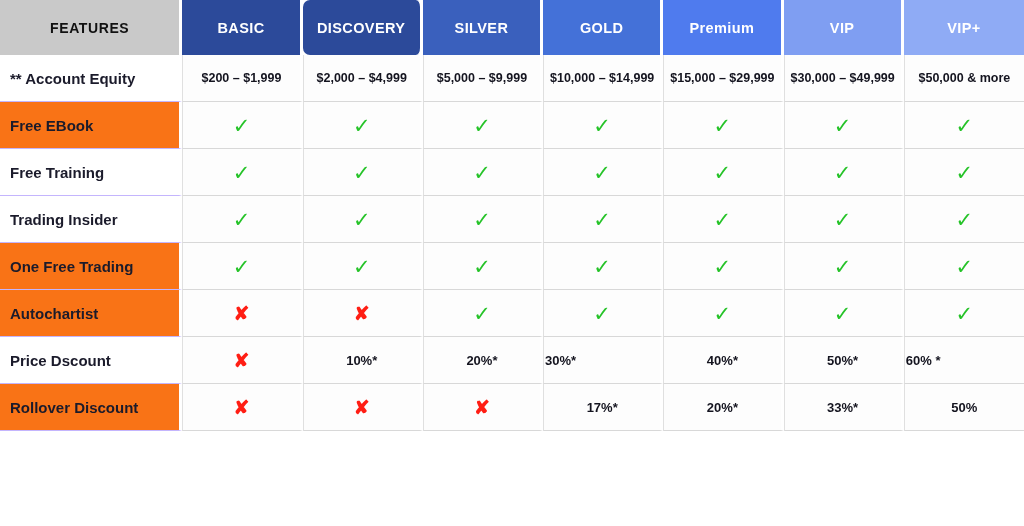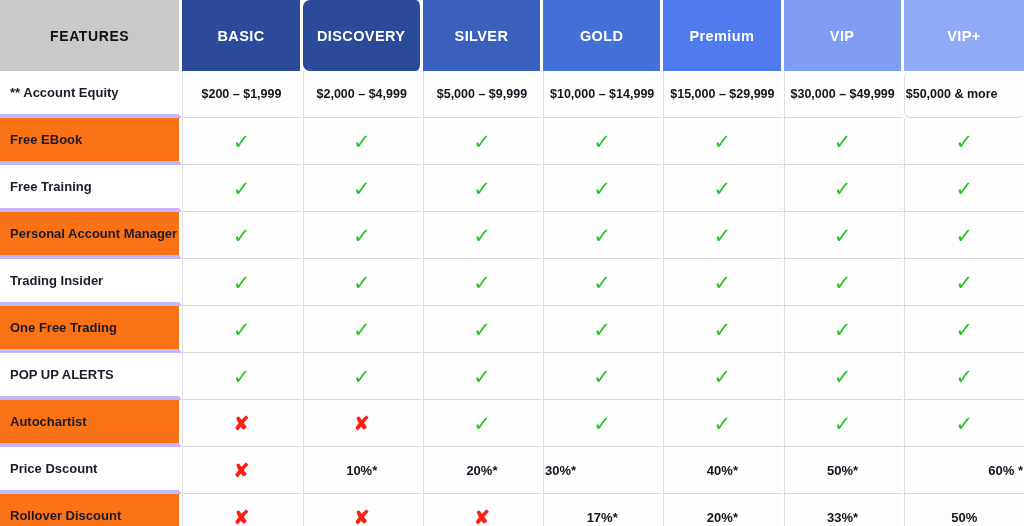--- a/index.html
+++ b/index.html
@@ -21,21 +21,21 @@
     border-spacing: 0;
     table-layout: fixed;
   }
 
   
   col.c-feature { width: 182px; }
   col.c-plan    { width: 120px; }
 
   
   thead th {
-    height: 71px;
+    height: 55px;
     padding: 0 4px;
     vertical-align: middle;
     text-align: center;
     font-size: 14.5px;
     font-weight: bold;
     letter-spacing: 0.4px;
     color: #ffffff;
     border-right: 3px solid #ffffff;
     box-sizing: border-box;
   }
@@ -55,26 +55,26 @@
     vertical-align: middle;
     border-bottom: 1px solid #d8d8d8;
     border-right: 3px solid #ffffff;
     background: #fdfdfd;
   }
   tbody td:last-child { border-right: none; }
 
   td.feature-cell {
     text-align: left;
     padding-left: 10px;
-    font-size: 13px;
+    font-size: 15px;
     font-weight: bold;
     color: #1b1b2b;
     background: #ffffff;
     border-right: 3px solid #ffffff;
-    border-bottom: 4px solid #c4b5fd;
+    border-bottom: 1px solid #c4b5fd;
   }
   tbody tr.alt td.feature-cell {
     background: #f97316;
   }
 
   td.value-cell {
     text-align: center;
     font-size: 13px;
     font-weight: bold;
     color: #14141f;
@@ -127,21 +127,21 @@
   </thead>
   <tbody>
       <tr>
         <td class="feature-cell">** Account Equity</td>
         <td class="value-cell equity" style="text-align: center;">$200 – $1,999</td>
         <td class="value-cell equity" style="text-align: center;">$2,000 – $4,999</td>
         <td class="value-cell equity" style="text-align: center;">$5,000 – $9,999</td>
         <td class="value-cell equity" style="text-align: center;">$10,000 – $14,999</td>
         <td class="value-cell equity" style="text-align: center;">$15,000 – $29,999</td>
         <td class="value-cell equity" style="text-align: center;">$30,000 – $49,999</td>
-        <td class="value-cell equity" style="text-align: left; border-radius: 6px;">$50,000 &amp; more</td>
+        <td class="value-cell equity" style="text-align: center;">$50,000 &amp; more</td>
       </tr>
       <tr class="alt">
         <td class="feature-cell">Free EBook</td>
         <td class="value-cell" style="text-align: center;"><span class="mark-yes">✓</span></td>
         <td class="value-cell" style="text-align: center;"><span class="mark-yes">✓</span></td>
         <td class="value-cell" style="text-align: center;"><span class="mark-yes">✓</span></td>
         <td class="value-cell" style="text-align: center;"><span class="mark-yes">✓</span></td>
         <td class="value-cell" style="text-align: center;"><span class="mark-yes">✓</span></td>
         <td class="value-cell" style="text-align: center;"><span class="mark-yes">✓</span></td>
         <td class="value-cell" style="text-align: center;"><span class="mark-yes">✓</span></td>
@@ -149,52 +149,32 @@
       <tr>
         <td class="feature-cell">Free Training</td>
         <td class="value-cell" style="text-align: center;"><span class="mark-yes">✓</span></td>
         <td class="value-cell" style="text-align: center;"><span class="mark-yes">✓</span></td>
         <td class="value-cell" style="text-align: center;"><span class="mark-yes">✓</span></td>
         <td class="value-cell" style="text-align: center;"><span class="mark-yes">✓</span></td>
         <td class="value-cell" style="text-align: center;"><span class="mark-yes">✓</span></td>
         <td class="value-cell" style="text-align: center;"><span class="mark-yes">✓</span></td>
         <td class="value-cell" style="text-align: center;"><span class="mark-yes">✓</span></td>
       </tr>
-      <tr class="alt">
-        <td class="feature-cell">Personal Account Manager</td>
-        <td class="value-cell" style="text-align: center;"><span class="mark-yes">✓</span></td>
-        <td class="value-cell" style="text-align: center;"><span class="mark-yes">✓</span></td>
-        <td class="value-cell" style="text-align: center;"><span class="mark-yes">✓</span></td>
-        <td class="value-cell" style="text-align: center;"><span class="mark-yes">✓</span></td>
-        <td class="value-cell" style="text-align: center;"><span class="mark-yes">✓</span></td>
-        <td class="value-cell" style="text-align: center;"><span class="mark-yes">✓</span></td>
-        <td class="value-cell" style="text-align: center;"><span class="mark-yes">✓</span></td>
-      </tr>
       <tr>
         <td class="feature-cell">Trading Insider</td>
         <td class="value-cell" style="text-align: center;"><span class="mark-yes">✓</span></td>
         <td class="value-cell" style="text-align: center;"><span class="mark-yes">✓</span></td>
         <td class="value-cell" style="text-align: center;"><span class="mark-yes">✓</span></td>
         <td class="value-cell" style="text-align: center;"><span class="mark-yes">✓</span></td>
         <td class="value-cell" style="text-align: center;"><span class="mark-yes">✓</span></td>
         <td class="value-cell" style="text-align: center;"><span class="mark-yes">✓</span></td>
         <td class="value-cell" style="text-align: center;"><span class="mark-yes">✓</span></td>
       </tr>
       <tr class="alt">
         <td class="feature-cell">One Free Trading</td>
-        <td class="value-cell" style="text-align: center;"><span class="mark-yes">✓</span></td>
-        <td class="value-cell" style="text-align: center;"><span class="mark-yes">✓</span></td>
-        <td class="value-cell" style="text-align: center;"><span class="mark-yes">✓</span></td>
-        <td class="value-cell" style="text-align: center;"><span class="mark-yes">✓</span></td>
-        <td class="value-cell" style="text-align: center;"><span class="mark-yes">✓</span></td>
-        <td class="value-cell" style="text-align: center;"><span class="mark-yes">✓</span></td>
-        <td class="value-cell" style="text-align: center;"><span class="mark-yes">✓</span></td>
-      </tr>
-      <tr>
-        <td class="feature-cell">POP UP ALERTS</td>
         <td class="value-cell" style="text-align: center;"><span class="mark-yes">✓</span></td>
         <td class="value-cell" style="text-align: center;"><span class="mark-yes">✓</span></td>
         <td class="value-cell" style="text-align: center;"><span class="mark-yes">✓</span></td>
         <td class="value-cell" style="text-align: center;"><span class="mark-yes">✓</span></td>
         <td class="value-cell" style="text-align: center;"><span class="mark-yes">✓</span></td>
         <td class="value-cell" style="text-align: center;"><span class="mark-yes">✓</span></td>
         <td class="value-cell" style="text-align: center;"><span class="mark-yes">✓</span></td>
       </tr>
       <tr class="alt">
         <td class="feature-cell">Autochartist</td>
@@ -207,21 +187,21 @@
         <td class="value-cell" style="text-align: center;"><span class="mark-yes">✓</span></td>
       </tr>
       <tr>
         <td class="feature-cell">Price Dscount</td>
         <td class="value-cell" style="text-align: center;"><span class="mark-no">✘</span></td>
         <td class="value-cell" style="text-align: center;">10%*</td>
         <td class="value-cell" style="text-align: center;">20%*</td>
         <td class="value-cell" style="text-align: left;">30%*</td>
         <td class="value-cell" style="text-align: center;">40%*</td>
         <td class="value-cell" style="text-align: center;">50%*</td>
-        <td class="value-cell" style="text-align: right;">60% *</td>
+        <td class="value-cell" style="text-align: left;">60% *</td>
       </tr>
       <tr class="alt">
         <td class="feature-cell">Rollover Discount</td>
         <td class="value-cell" style="text-align: center;"><span class="mark-no">✘</span></td>
         <td class="value-cell" style="text-align: center;"><span class="mark-no">✘</span></td>
         <td class="value-cell" style="text-align: center;"><span class="mark-no">✘</span></td>
         <td class="value-cell" style="text-align: center;">17%*</td>
         <td class="value-cell" style="text-align: center;">20%*</td>
         <td class="value-cell" style="text-align: center;">33%*</td>
         <td class="value-cell" style="text-align: center;">50%</td>

